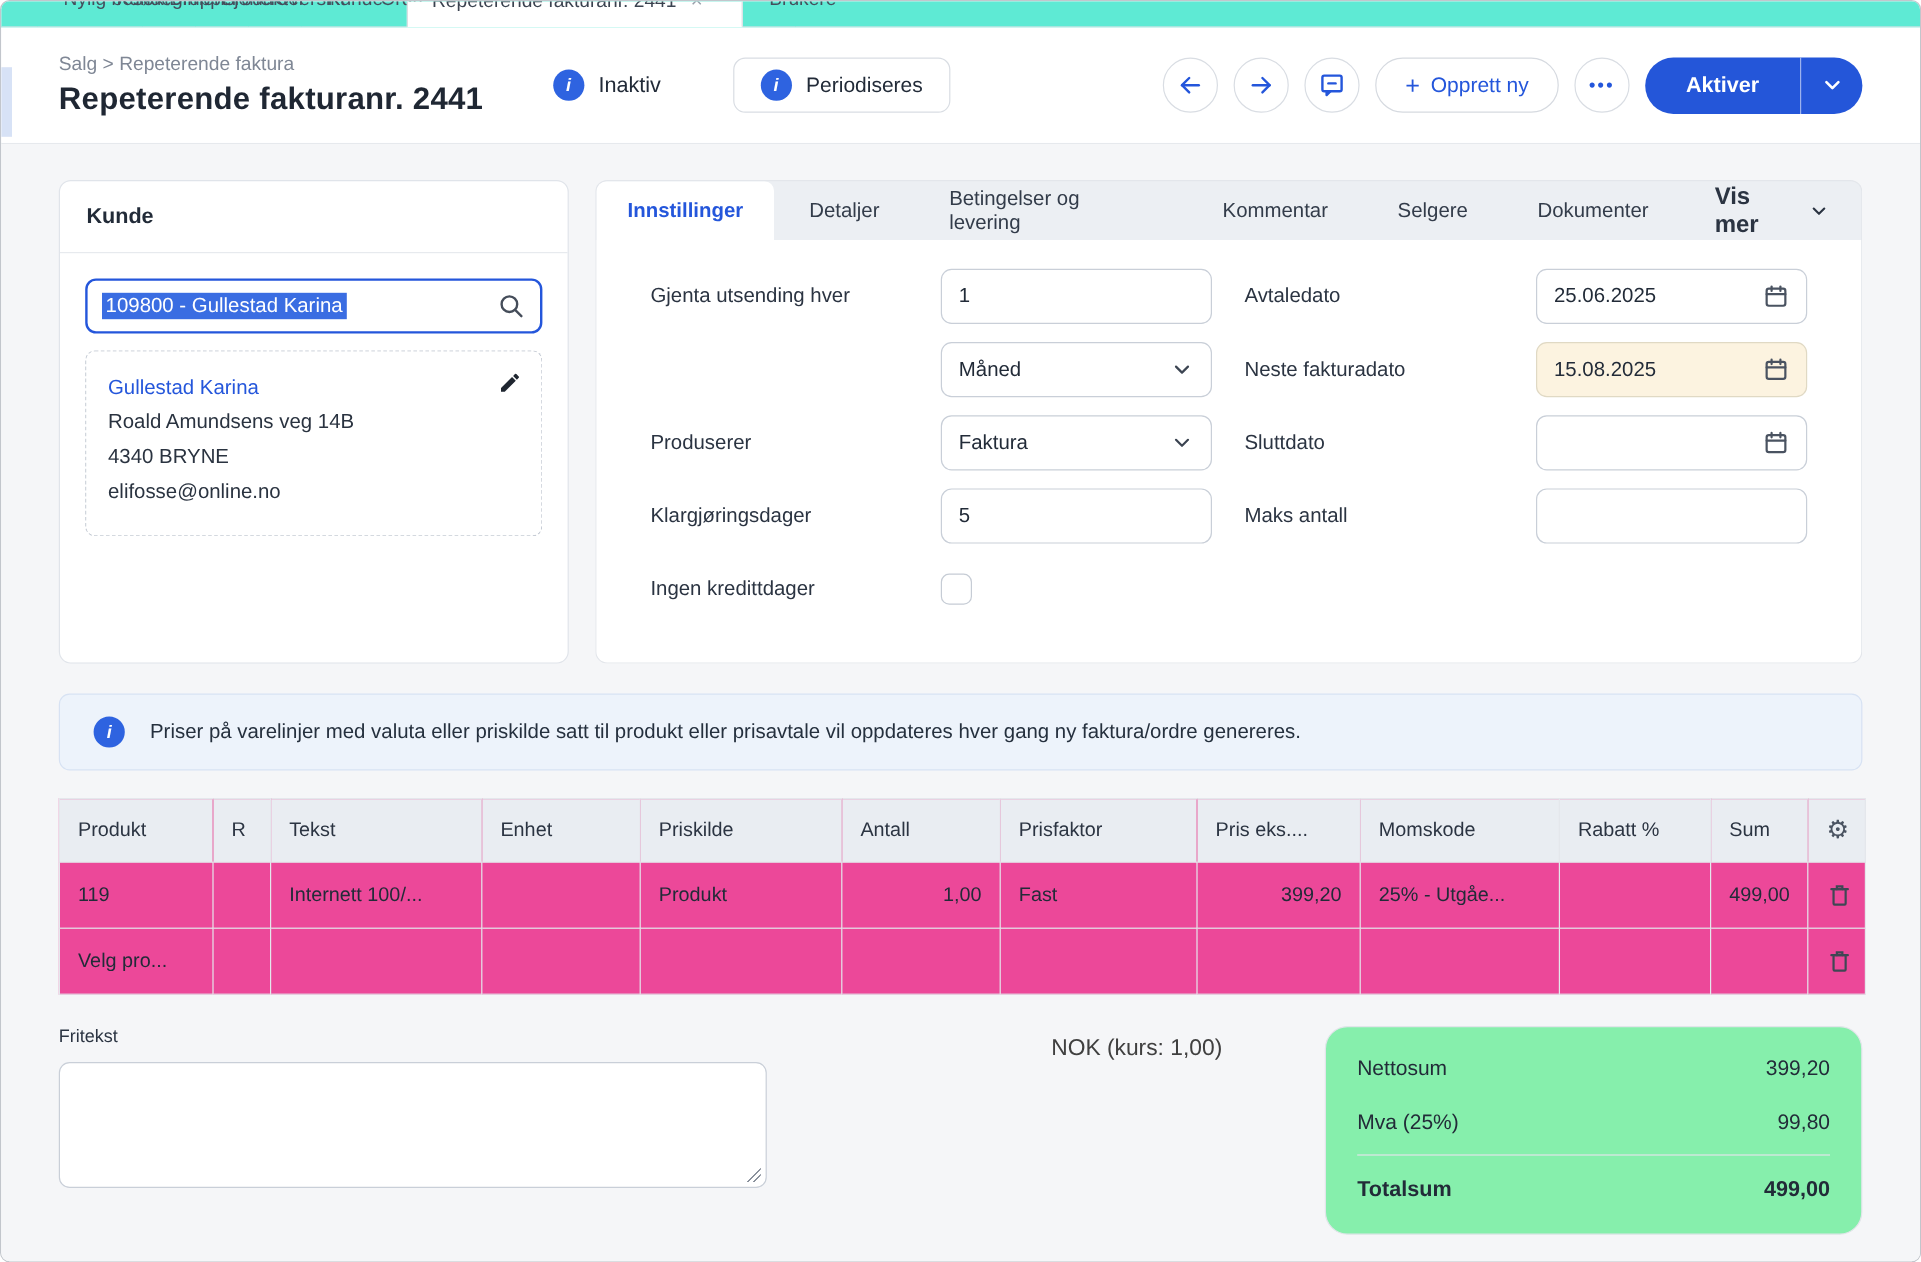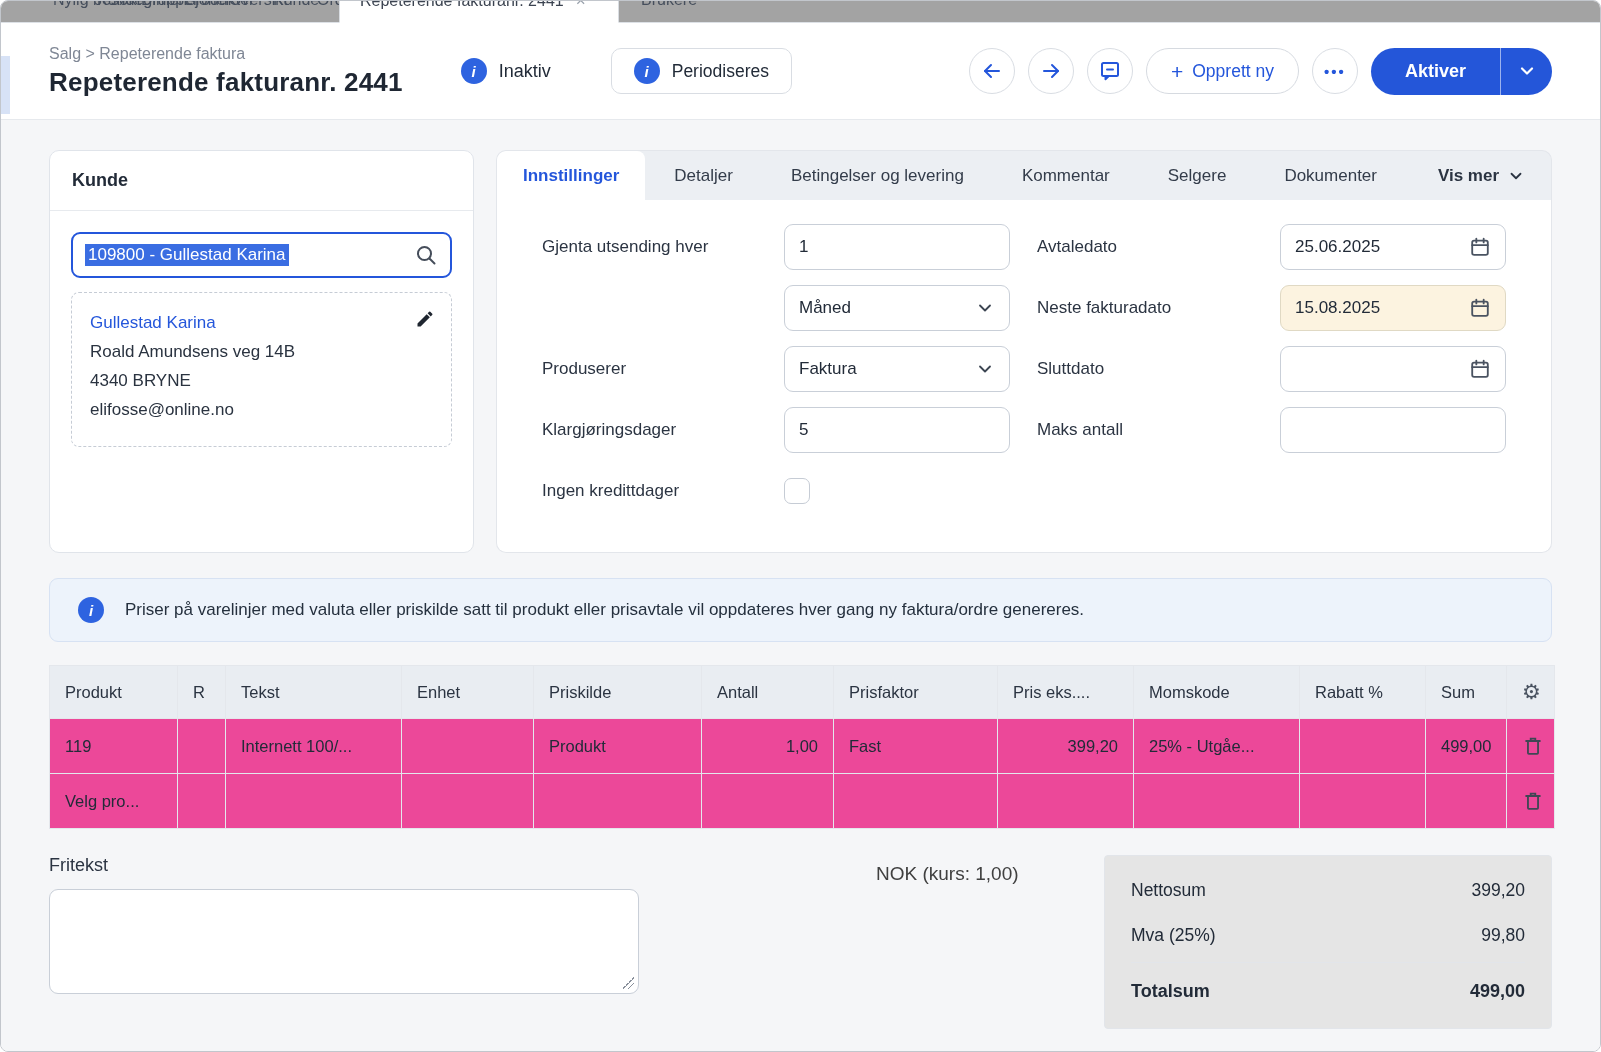--- a/index.html
+++ b/index.html
@@ -1,21 +1,21 @@
 <!DOCTYPE html>
 <html><head>
 <meta charset="utf-8">
 <style>
   * { margin:0; padding:0; box-sizing:border-box; }
   html,body { width:1601px; height:1052px; }
   body { font-family:"Liberation Sans","DejaVu Sans",sans-serif; color:#222b38; background:#fff; }
   .screen { width:1601px; height:1052px; border:1px solid #c2c6cc; border-radius:8px; overflow:hidden; background:#fff; position:relative; }
 
   
-  .bstrip { height:22px; display:flex; overflow:hidden; background:#a3a3a3;text-decoration:underline; }
+  .bstrip { height:22px; display:flex; overflow:hidden; background:#5eead4;text-decoration:underline; }
   .bstrip .spacer-l { width:30px; border-bottom:1px solid #dde1e6; }
   .bstrip .filler { flex:1; border-bottom:1px solid #dde1e6; }
   .btab { position:relative; padding:0 22px; border-bottom:1px solid #dde1e6; }
   .btab .lbl { position:absolute; top:-10px; left:22px; white-space:nowrap; font-size:16px; color:#454e5c; }
   .btab.active { padding:0 20px; border-bottom:1px solid transparent; border-left:1px solid #d9dde2; border-right:1px solid #d9dde2; background:#fff; width:280px; }
   .btab.active .lbl { left:20px; color:#3b4350; }
   .btab.active .close-x { color:#98a0ab; margin-left:12px; font-size:17px; }
 
   
   .header { height:96px; background:#fff; display:flex; align-items:center; padding:0 48px 0 48px; position:relative; }
@@ -49,21 +49,21 @@
   .search-box svg { margin-left:auto; flex:none; }
   .cust-info { margin-top:14px; border:1px dashed #c6ccd5; border-radius:8px; padding:15px 18px 22px; position:relative; font-size:17px; line-height:29px; color:#2a3340; }
   .cust-name { color:#2456db; }
   .edit-ic { position:absolute; right:16px; top:16px; cursor:pointer; }
 
   
   .panel { flex:1; display:flex; flex-direction:column; }
   .tabbar { height:50px; display:flex; align-items:stretch; background:#eceff3; border:1px solid #e3e6eb; border-bottom:none; border-radius:10px 10px 0 0; overflow:hidden; }
   .tab { display:flex; align-items:center; padding:0 29px; font-size:17px; color:#333c4a; cursor:pointer; }
   .tab.active { background:#fff; color:#2456db; font-weight:600; border-radius:8px 8px 0 0; padding:0 26px; }
-  .tab-more { margin-left:auto; display:flex; align-items:center; gap:8px; padding:0 26px; font-size:17px; color:#2b3442; font-weight:600; cursor:pointer; }
+  .tab-more { margin-left:auto; display:flex; align-items:center; gap:8px; padding:0 26px; font-size:20px; color:#2b3442; font-weight:600; cursor:pointer; }
   .panel-body { flex:1; background:#fff; border:1px solid #e3e6eb; border-top:none; border-radius:0 0 10px 10px; padding:24px 45px; }
   .form-grid { display:grid; grid-template-columns:242px 226px 1fr 243px 226px; row-gap:15px; }
   .flabel { font-size:17px; color:#2b3442; display:flex; align-items:center; height:46px; }
   .ctrl { height:46px; border:1px solid #c9cfd8; border-radius:9px; background:#fff; display:flex; align-items:center; padding:0 14px; font-size:17px; color:#222b38; cursor:pointer; }
   .ctrl .val { flex:1; }
   .ctrl.cream { background:#fcf3e0; border-color:#e0d9c4; }
   .checkbox { width:26px; height:26px; border:1.5px solid #c6ccd5; border-radius:7px; background:#fff; margin-top:10px; cursor:pointer; }
 
   
   .banner { margin-top:25px; min-height:64px; display:flex; align-items:center; gap:21px; padding:0 28px; background:#edf3fb; border:1px solid #d7e2f3; border-radius:9px; font-size:17px; color:#25303e; }
@@ -74,27 +74,27 @@
   table.lines th { background:#e9edf2; height:53px; text-align:left; color:#2b3442; }
   table.lines td { height:55px; color:#222b38; }
   th.num, td.num { text-align:right; }
   th.icon-col, td.icon-col { text-align:center; padding:0; }
   td.placeholder { color:#8a92a0; }
   .gear { font-size:21px; color:#4a5361; line-height:1; }
 
   
   .footrow { margin-top:26px; display:flex; align-items:flex-start; }
   .freetext-wrap { width:590px; flex:none; }
-  .freetext-label { font-size:18px; color:#2b3442; margin-bottom:13px; }
+  .freetext-label { font-size:15px; color:#2b3442; margin-bottom:13px; }
   .freetext-box { position:relative; }
   textarea.freetext { width:590px; height:105px; border:1px solid #c9cfd8; border-radius:9px; background:#fff; resize:none; outline:none; font-family:inherit; font-size:16px; padding:10px 12px; display:block; }
   .resize-grip { position:absolute; right:5px; bottom:5px; width:12px; height:12px;
     background:linear-gradient(135deg, transparent 0 50%, #8a919c 50% 56%, transparent 56% 72%, #8a919c 72% 78%, transparent 78%); pointer-events:none; }
   .currency { margin-left:237px; margin-top:8px; font-size:19px; color:#404040; }
-  .totals-card { margin-left:auto; width:448px; background:#e5e5e5; border:1px solid #e2e5ea; border-radius:4px; padding:12px 26px 14px; }
+  .totals-card { margin-left:auto; width:448px; background:#86efac; border:1px solid #e2e5ea; border-radius:19px; padding:12px 26px 14px; }
   .tot-row { display:flex; justify-content:space-between; padding:12px 0; font-size:17.5px; color:#222b38; }
   .tot-div { border-top:1px solid #e2e5ea; margin:4px 0; }
   .tot-row.total { font-weight:700; font-size:18px; padding-top:14px;gap:42px; }
 
   svg { display:block; }
 </style>
 </head>
 <body>
 
 <div class="screen">

